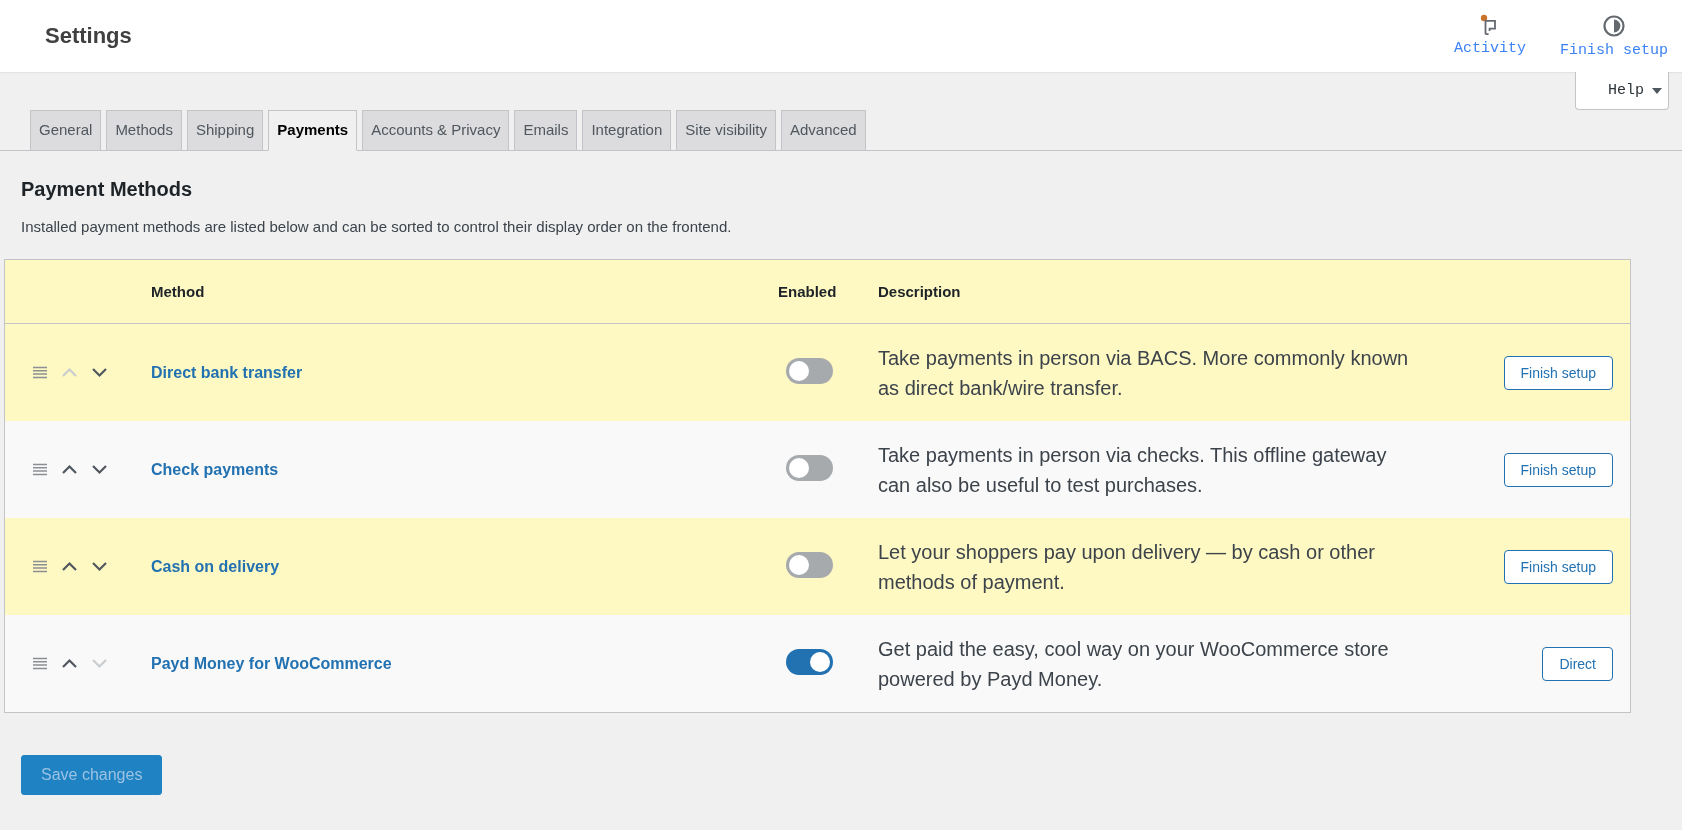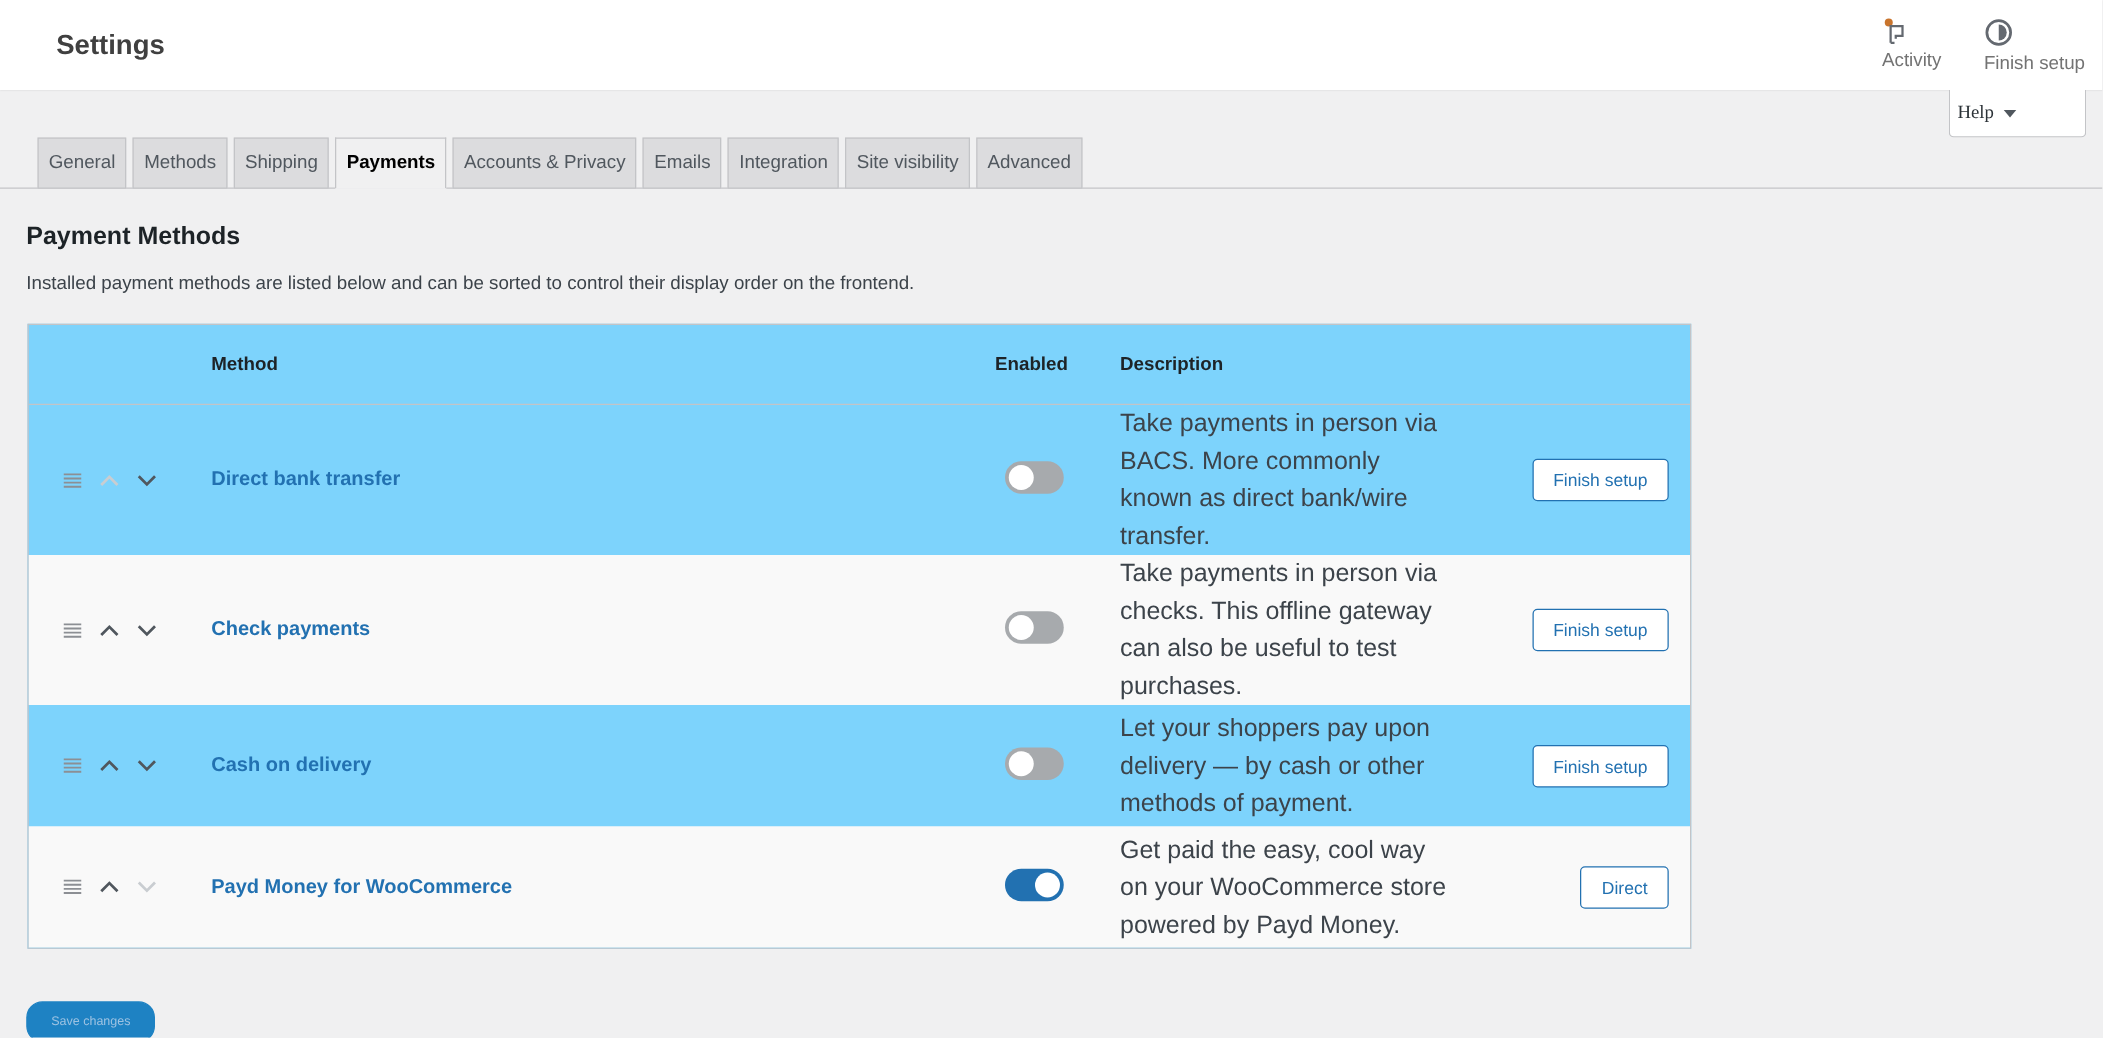--- a/index.html
+++ b/index.html
@@ -15,49 +15,49 @@
   }
   
   .admin-header{
     height:72px;background:#fff;display:flex;align-items:center;
     justify-content:space-between;padding:0 10px 0 45px;
     box-shadow:0 1px 1px rgba(0,0,0,.05);position:relative;z-index:2;
   }
   .header-title{font-size:22px;font-weight:700;color:#404040;}
   .header-actions{display:flex;gap:30px;padding-right:2px;}
   .hdr-item{
-    display:flex;flex-direction:column;gap:4px;
-    font-size:15px;color:#737373;background:none;border:none;cursor:pointer;
-    font-family:Liberation Sans, sans-serif;padding:4px 2px;
+    display:flex;flex-direction:column;align-items:center;gap:4px;
+    font-size:15px;color:#3b82f6;background:none;border:none;cursor:pointer;
+    font-family:Liberation Mono, monospace;padding:4px 2px;
   }
   .hdr-item svg{display:block;}
   
   .help-tab{
-    position:absolute;top:72px;right:13px;width:110px;height:38px;z-index:3;
+    position:absolute;top:72px;right:13px;width:94px;height:38px;z-index:3;
     background:#fff;border:1px solid #c3c4c7;border-top:none;
-    border-radius:0 0 4px 4px;display:flex;align-items:center;justify-content:flex-start;
-    gap:8px;font-size:15px;color:#2c3338;cursor:pointer;font-family:Liberation Serif, serif;
+    border-radius:0 0 4px 4px;display:flex;align-items:center;justify-content:flex-end;
+    gap:8px;font-size:15px;color:#2c3338;cursor:pointer;font-family:Liberation Mono, monospace;
   }
   .caret{width:0;height:0;border-left:5px solid transparent;
     border-right:5px solid transparent;border-top:6px solid #50575e;}
   
   .tabs{margin-top:38px;padding-left:30px;border-bottom:1px solid #c3c4c7;
     display:flex;gap:5px;align-items:flex-end;}
   .tab{
     margin-bottom:-1px;border:1px solid #c3c4c7;background:#dcdcde;color:#50575e;
     padding:9px 8px 10px;font-size:15px;line-height:1.35;cursor:pointer;
     font-family:inherit;white-space:nowrap;
   }
   .tab.active{background:#f0f0f1;color:#000;font-weight:700;border-bottom-color:#f0f0f1;}
   
   .page-heading{margin:27px 0 0 21px;font-size:20px;font-weight:700;color:#1d2327;}
   .page-desc{margin:17px 0 0 21px;font-size:15px;color:#3c434a;}
   
   .methods-table{
-    margin:24px 0 0 22px;width:1331px;background:#7dd3fc;border:1px solid #c3c4c7;
+    margin:24px 0 0 4px;width:1627px;background:#fef9c3;border:1px solid #c3c4c7;
   }
   .thead,.trow{
     display:grid;grid-template-columns:124px 649px 100px 1fr 190px;align-items:center;
   }
   .thead{height:64px;border-bottom:1px solid #c3c4c7;font-weight:700;font-size:15px;color:#1d2327;}
   .thead .col-method{padding-left:22px;}
   .trow{min-height:97px;}
   .trow:nth-child(odd){background:#f9f9f9;}
   .sort-cell{padding-left:27px;display:flex;align-items:center;gap:13px;}
   .drag{cursor:move;display:flex;color:#8c8f94;background:none;border:none;padding:0;}
@@ -75,21 +75,21 @@
   .desc-cell p{margin:0;font-size:20px;line-height:30px;color:#3c434a;max-width:545px;}
   .action-cell{display:flex;justify-content:flex-end;padding-right:17px;}
   .btn-outline{
     background:#fff;border:1px solid var(--accent);color:var(--accent);
     font-size:14px;padding:8px 16px;border-radius:4px;cursor:pointer;
     font-family:inherit;white-space:nowrap;
   }
   
   .save-btn{
     margin:42px 0 0 21px;background:var(--save-bg);color:var(--save-text);
-    border:1px solid var(--save-bg);border-radius:13px;font-size:10px;
+    border:1px solid var(--save-bg);border-radius:3px;font-size:16px;
     padding:10px 19px;cursor:pointer;font-family:inherit;
   }
 </style>
 </head>
 <body>
 
 
 
 
 <div class="admin-header">

